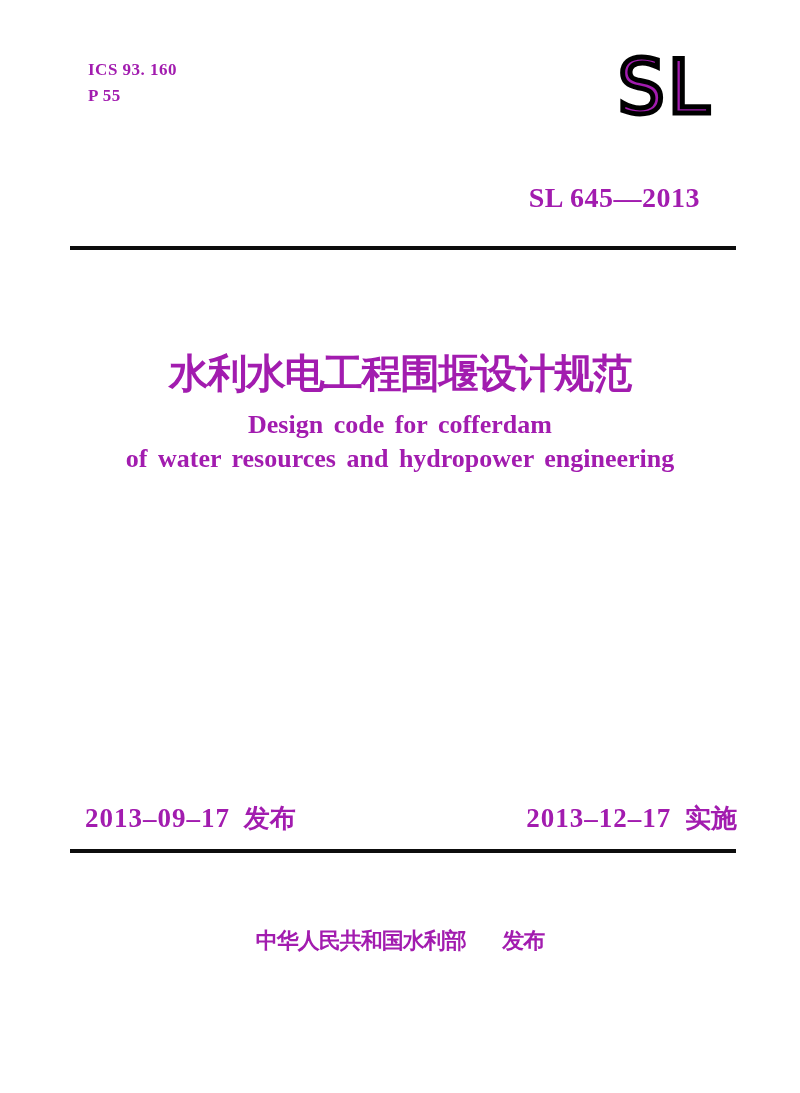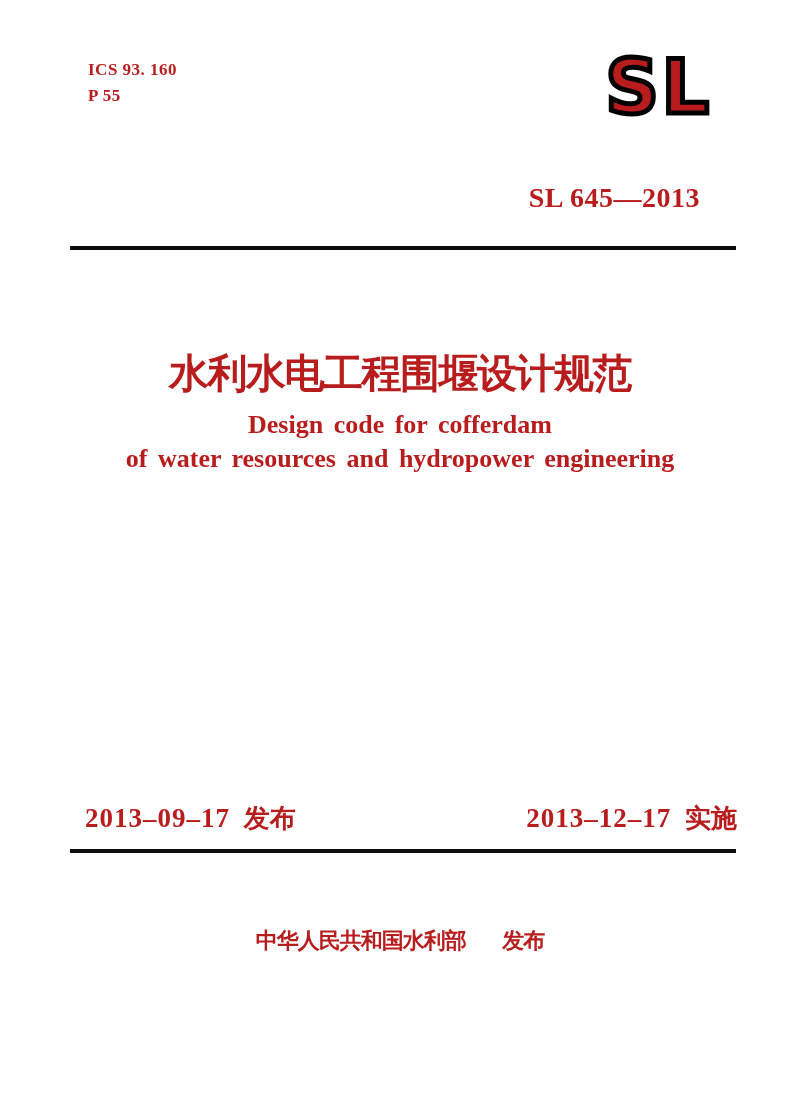--- a/index.html
+++ b/index.html
@@ -2,39 +2,39 @@
 <html><head>
 <meta charset="utf-8">
 <style>
   html, body { margin: 0; padding: 0; background: #888; }
   .page {
     position: relative;
     width: 800px;
     height: 1093px;
     margin: 0 auto;
     background: #ffffff;
-    color: #b91c1c;
+    color: #a21caf;
     font-family: "Liberation Serif", serif;
     overflow: hidden;
   }
   .ics-block {
     position: absolute;
     left: 88px;
     top: 57px;
     font-size: 17px;
     font-weight: bold;
     line-height: 26px;
     letter-spacing: 0.5px;
   }
   .sl-logo {
     position: absolute;
     top: 50px;
     right: 88px;
     font-family: "DejaVu Sans", sans-serif;
-    font-weight: bold;
+    font-weight: normal;
     font-size: 74px;
     line-height: 1;
     letter-spacing: 3px;
     -webkit-text-stroke: 5px #000000;
     text-stroke: 5px #000000;
   }
   .category {
     position: absolute;
     top: 130px;
     left: 0;

